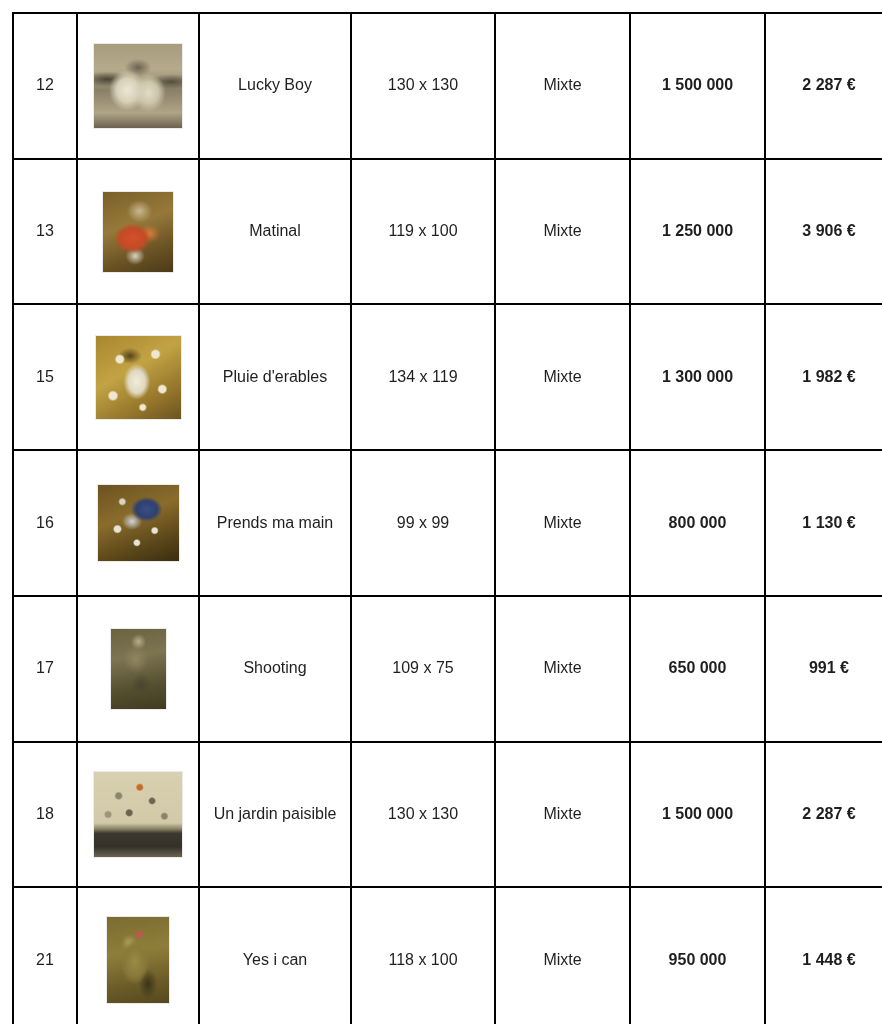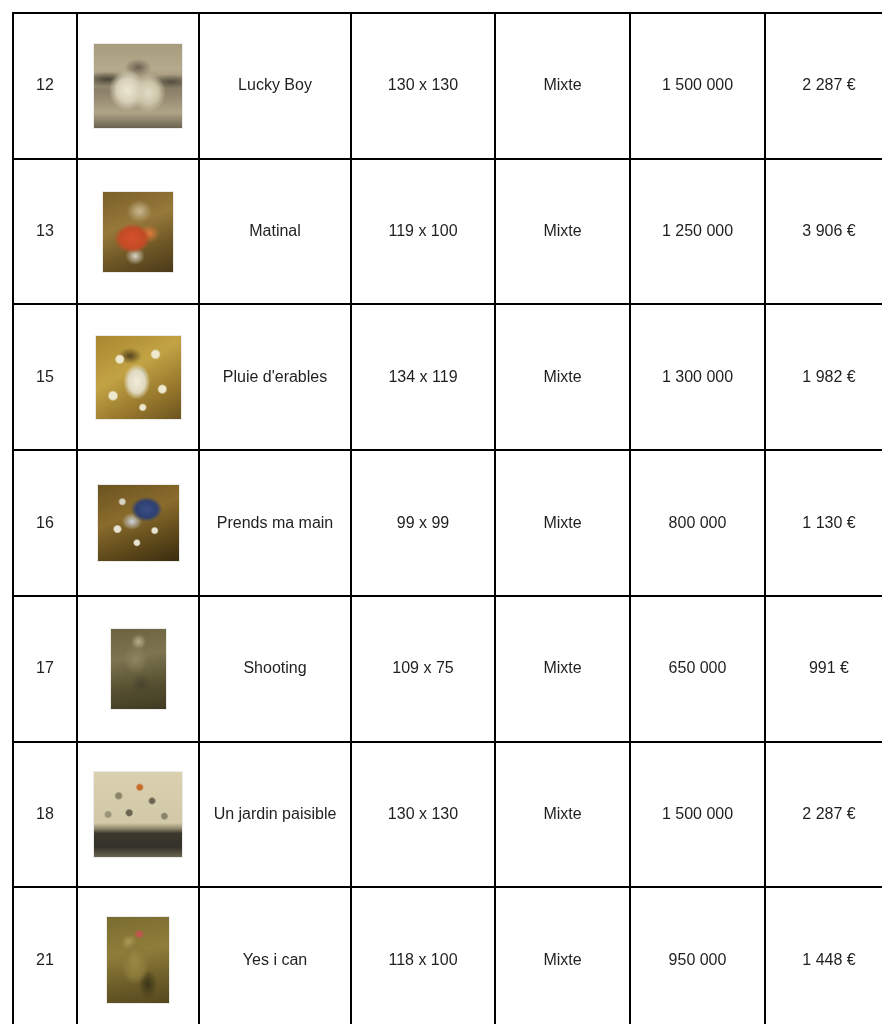--- a/index.html
+++ b/index.html
@@ -27,21 +27,21 @@
     border: 2px solid #000000;
     text-align: center;
     vertical-align: middle;
     font-size: 16px;
     line-height: 1.3;
     padding: 2px;
     background: #ffffff;
     overflow: hidden;
   }
   .price-table tr { height: 102px; }
-  .c-price { font-weight: normal; }
+  .c-price { font-weight: bold; }
   .c-img { padding: 0; }
   .thumb {
     display: inline-block;
     vertical-align: middle;
     box-shadow: 0 0 0 1px rgba(0,0,0,0.08);
   }
   
   .t12 { width: 88px; height: 84px; background:
     radial-gradient(ellipse 30% 35% at 38% 55%, #ece6d4 0%, #d8d0b8 40%, rgba(0,0,0,0) 70%),
     radial-gradient(ellipse 28% 33% at 62% 58%, #e2dcc8 0%, #ccc4a8 40%, rgba(0,0,0,0) 70%),

